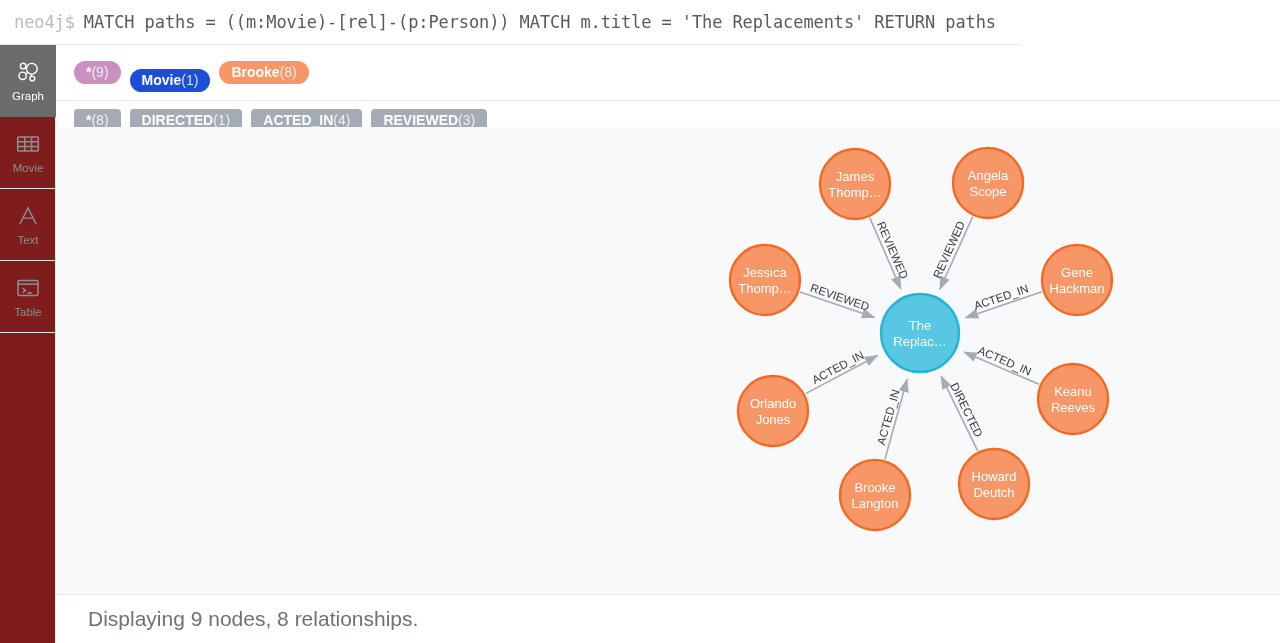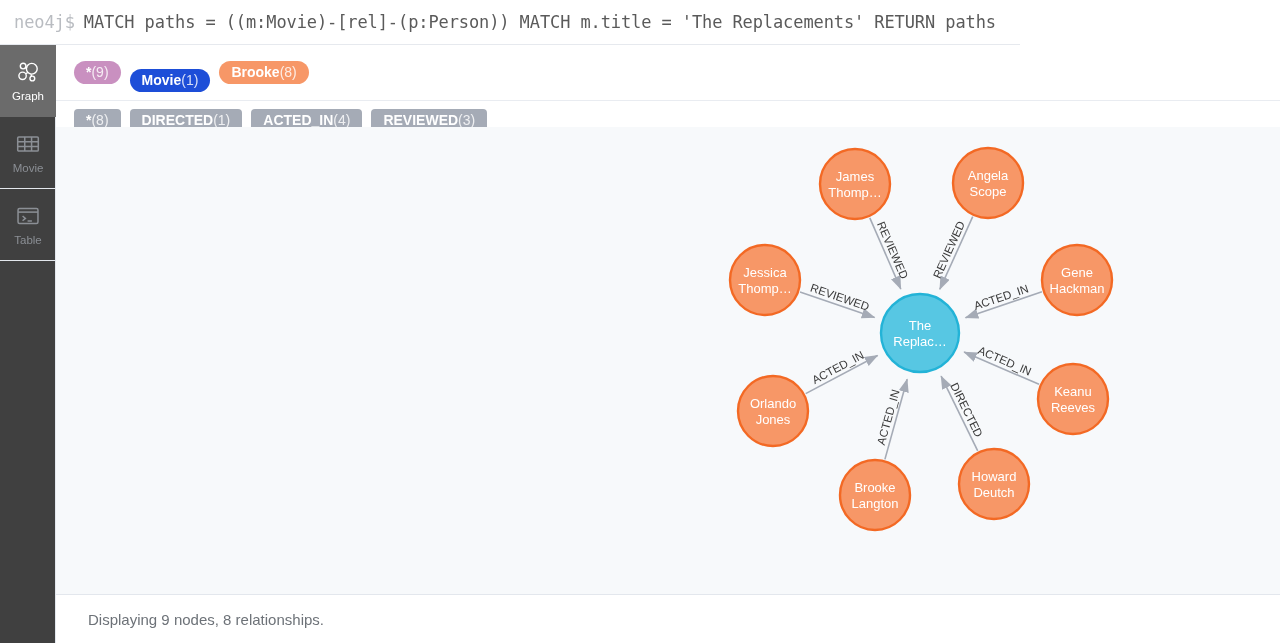--- a/index.html
+++ b/index.html
@@ -23,21 +23,21 @@
     font-size:17px; color:#5a5a5a; letter-spacing:-0.1px;
   }
   .query-prompt {
     font-family:"DejaVu Sans Mono","Liberation Mono",monospace;
     font-size:17px; color:#b9bcc1; margin-right:9px; letter-spacing:-0.1px;
   }
 
   
   .sidebar {
     position:absolute; left:0; top:45px; width:56px; height:598px;
-    background:#404040; border-right:1px solid #e3e7ed;
+    background:#7f1d1d; border-right:1px solid #e3e7ed;
   }
   .side-item {
     width:56px; height:72px;
     display:flex; flex-direction:column; align-items:center; justify-content:center;
     gap:6px; cursor:pointer;
     border-bottom:1px solid #e3e7ed;
     color:#8b8f95;
   }
   .side-item.active { background:#6b6b6b; color:#ffffff; border-bottom-color:#6b6b6b; }
   .side-label { font-size:11.5px; line-height:1; }
@@ -81,21 +81,21 @@
   .rel-label {
     fill:#3b3b3b; font-family:"Liberation Sans",sans-serif;
     font-size:11.5px; text-anchor:middle; pointer-events:none;
   }
 
   
   .footer {
     position:absolute; left:56px; top:595px; width:1224px; height:48px;
     background:#fff; display:flex; align-items:center; padding-left:32px;
   }
-  .footer-text { font-size:15px; color:#6d7278; }
+  .footer-text { font-size:21px; color:#6d7278; }
 </style>
 </head>
 <body>
 
 <div class="app">
 
   <div class="query-bar">
     <span class="query-prompt">neo4j$</span>
     <span class="query-text">MATCH paths = ((m:Movie)-[rel]-(p:Person)) MATCH m.title = 'The Replacements' RETURN paths</span>
   </div>
@@ -114,20 +114,28 @@
         <span class="side-label">Graph</span>
       </div>
       <div class="side-item">
         <span class="side-ico">
           <svg viewBox="0 0 24 24" fill="none" stroke="currentColor" stroke-width="1.4">
             <rect x="2.5" y="5.5" width="19" height="13" rx="1"></rect>
             <path d="M2.5 10 H21.5 M2.5 14.2 H21.5 M9 5.5 V18.5 M15.3 5.5 V18.5"></path>
           </svg>
         </span>
         <span class="side-label">Movie</span>
+      </div>
+      <div class="side-item">
+        <span class="side-ico">
+          <svg viewBox="0 0 24 24" fill="none" stroke="currentColor" stroke-width="1.3">
+            <path d="M4.5 19.5 L12 4.5 L19.5 19.5 M8 14 H16"></path>
+          </svg>
+        </span>
+        <span class="side-label">Text</span>
       </div>
       <div class="side-item">
         <span class="side-ico">
           <svg viewBox="0 0 24 24" fill="none" stroke="currentColor" stroke-width="1.4">
             <rect x="2.8" y="5" width="18.4" height="14" rx="1.4"></rect>
             <path d="M2.8 8.4 H21.2"></path>
             <path d="M7 12 L9.6 14.2 L7 16.4 M11.6 16.6 H15.6"></path>
           </svg>
         </span>
         <span class="side-label">Table</span>

